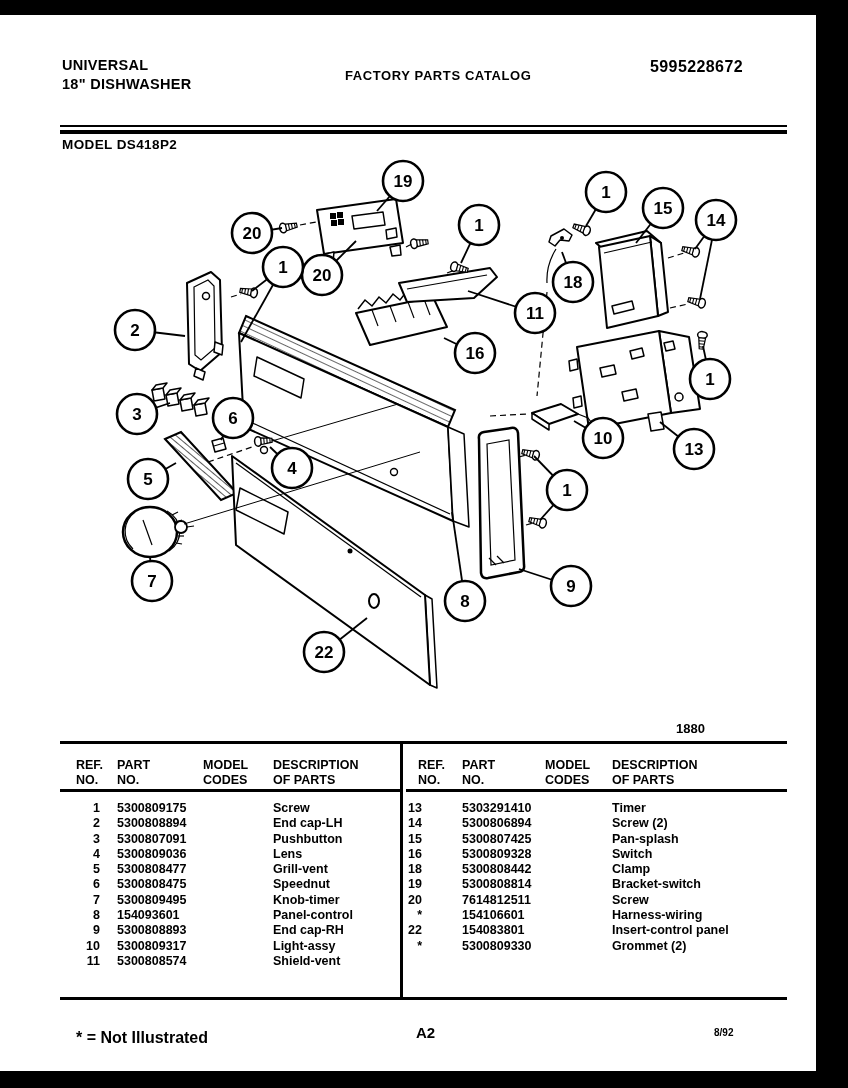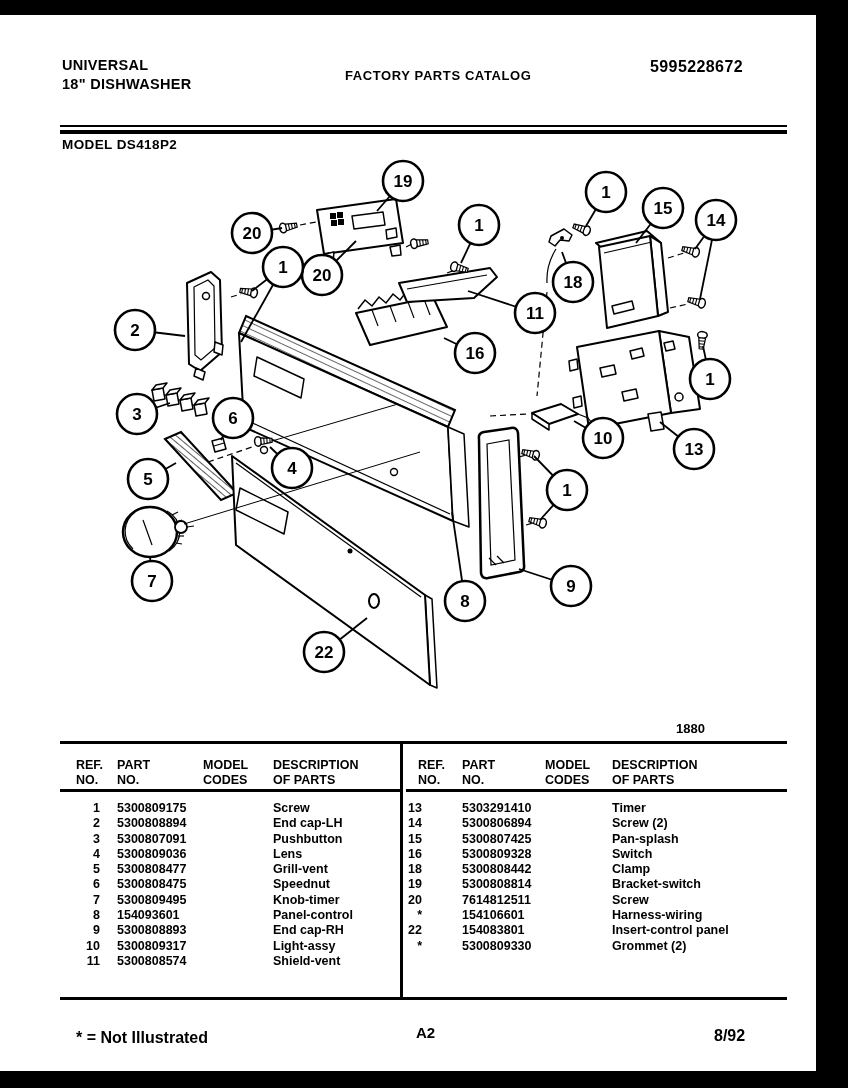--- a/index.html
+++ b/index.html
@@ -10,21 +10,21 @@
   .rule{position:absolute;background:#000;}
   .b{font-weight:bold;}
   .brand1{left:62px;top:57px;font-size:14.5px;letter-spacing:.3px;}
   .brand2{left:62px;top:76px;font-size:14.5px;letter-spacing:.3px;}
   .cat-title{left:345px;top:68px;font-size:13px;letter-spacing:.6px;}
   .pubnum{left:650px;top:58px;font-size:16px;letter-spacing:.4px;}
   .model{left:62px;top:137px;font-size:13.5px;letter-spacing:.4px;}
   .pageref{left:676px;top:721px;font-size:13px;}
   .footnote{left:76px;top:1029px;font-size:16px;}
   .pageid{left:393px;top:1024px;font-size:15px;margin-left:23px;}
-  .datecode{left:714px;top:1027px;font-size:16px;}
+  .datecode{left:714px;top:1027px;font-size:10px;}
   
   .thead{position:absolute;top:754px;font-size:12.5px;line-height:15px;font-weight:bold;}
   .hcell{position:absolute;top:4px;}
   .rows{position:absolute;width:345px;font-size:12.5px;font-weight:bold;}
   .prow{position:relative;height:15.3px;}
   .prow span{position:absolute;top:0;line-height:15.3px;}
   #left-rows{left:60px;top:801px;}
   #right-rows{left:406px;top:801px;}
   #left-rows .c-ref{left:10px;width:30px;text-align:right;}
   #left-rows .c-part{left:57px;text-align:right;}

